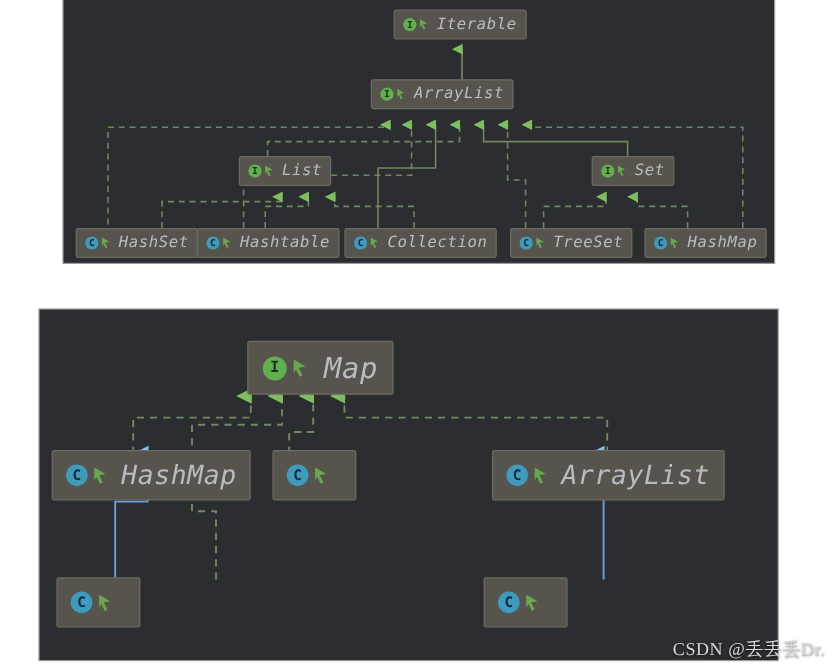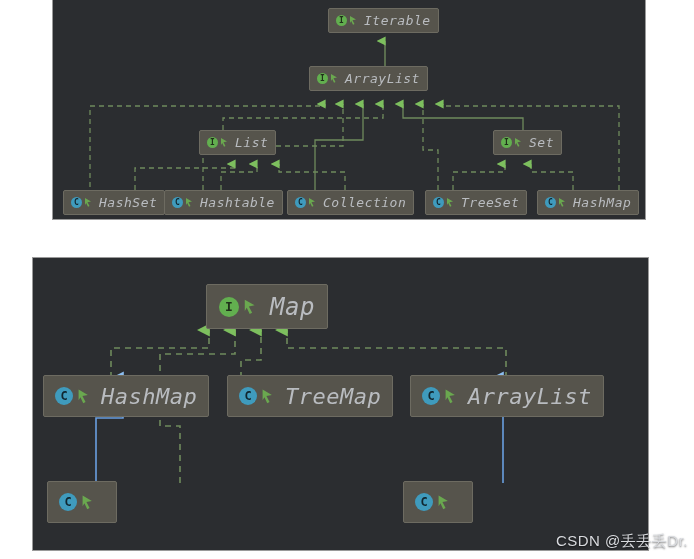--- a/index.html
+++ b/index.html
@@ -82,21 +82,21 @@
 
   .tier-md { height: 42px; padding: 0 11px; font-size: 22px; }
   .tier-md .badge { width: 18px; height: 18px; font-size: 12px; margin-right: 4px; }
   .tier-md .ptr   { width: 14px; height: 17px; margin-right: 10px; }
 
   #watermark {
     position: absolute;
     right: 6px;
     bottom: 8px;
     color: #d8dade;
-    font-family: Liberation Sans, sans-serif;
+    font-family: Liberation Serif, serif;
     font-size: 15px;
     letter-spacing: .5px;
     text-shadow: 0 1px 2px rgba(0,0,0,.6);
     z-index: 40;
     text-align: center;
   }
 </style>
 </head>
 <body>
 
@@ -277,21 +277,20 @@
     <span class="label">HashMap</span>
   </div>
 
   <div class="node tier-md" style="left:194px; top:117px;">
     <span class="badge cls">C</span>
     <span class="ptr">
       <svg width="14" height="17" viewBox="0 0 9 11">
           <path d="M1 1 L7 4.5 L3.5 5.2 L5.5 9 L4 9.8 L2.2 6 L1 8 Z" fill="#6aa84f"></path>
         </svg>
     </span>
-    <span class="label">TreeMap</span>
   </div>
 
   <div class="node tier-md" style="left:377px; top:117px;">
     <span class="badge cls">C</span>
     <span class="ptr">
       <svg width="14" height="17" viewBox="0 0 9 11">
           <path d="M1 1 L7 4.5 L3.5 5.2 L5.5 9 L4 9.8 L2.2 6 L1 8 Z" fill="#6aa84f"></path>
         </svg>
     </span>
     <span class="label">ArrayList</span>

